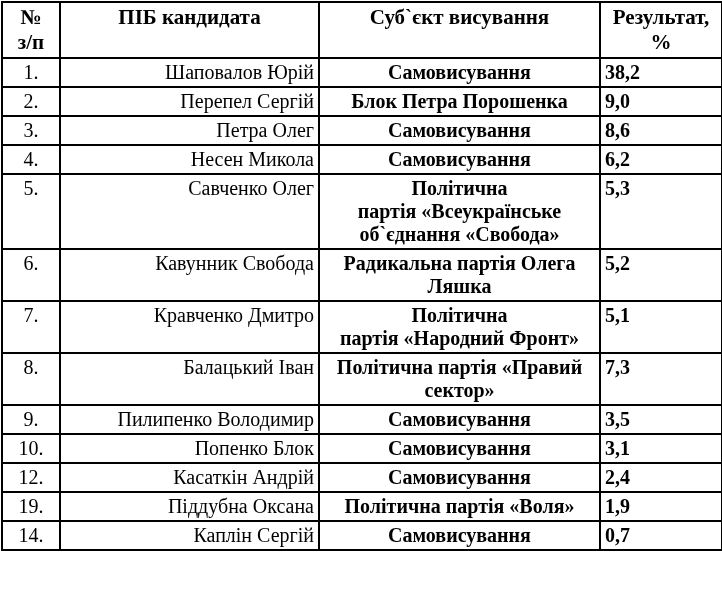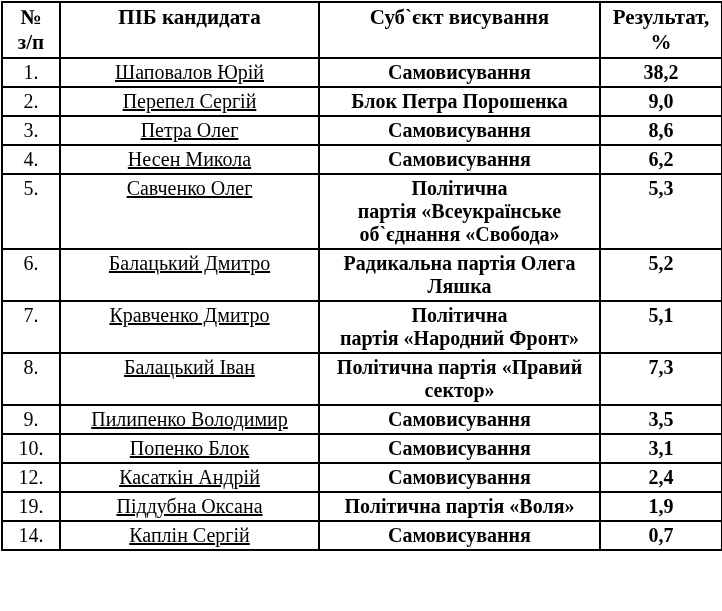--- a/index.html
+++ b/index.html
@@ -35,31 +35,29 @@
     text-align: center;
     white-space: pre-line;
     font-size: 21px;
     line-height: 25px;
     height: 50px;
   }
   td.c-num {
     text-align: center;
   }
   td.c-name {
-    text-align: center;
+    text-align: right;
     padding-left: 9px;
-    text-decoration: underline;
   }
   td.c-subject {
     text-align: center;
     white-space: pre-line;
     font-weight: bold;
   }
   td.c-result {
-    text-align: center;
     font-weight: bold;
   }
 </style>
 </head>
 <body>
 
 <div class="page">
   <table class="results">
     <colgroup>
       <col style="width:58px">
@@ -105,21 +103,21 @@
         <tr>
     <td class="c-num">5.</td>
     <td class="c-name">Савченко Олег</td>
     <td class="c-subject">Політична
 партія «Всеукраїнське
 об`єднання «Свобода»</td>
     <td class="c-result">5,3</td>
   </tr>
         <tr>
     <td class="c-num">6.</td>
-    <td class="c-name">Балацький Дмитро</td>
+    <td class="c-name">Кавунник Свобода</td>
     <td class="c-subject">Радикальна партія Олега
 Ляшка</td>
     <td class="c-result">5,2</td>
   </tr>
         <tr>
     <td class="c-num">7.</td>
     <td class="c-name">Кравченко Дмитро</td>
     <td class="c-subject">Політична
 партія «Народний Фронт»</td>
     <td class="c-result">5,1</td>

